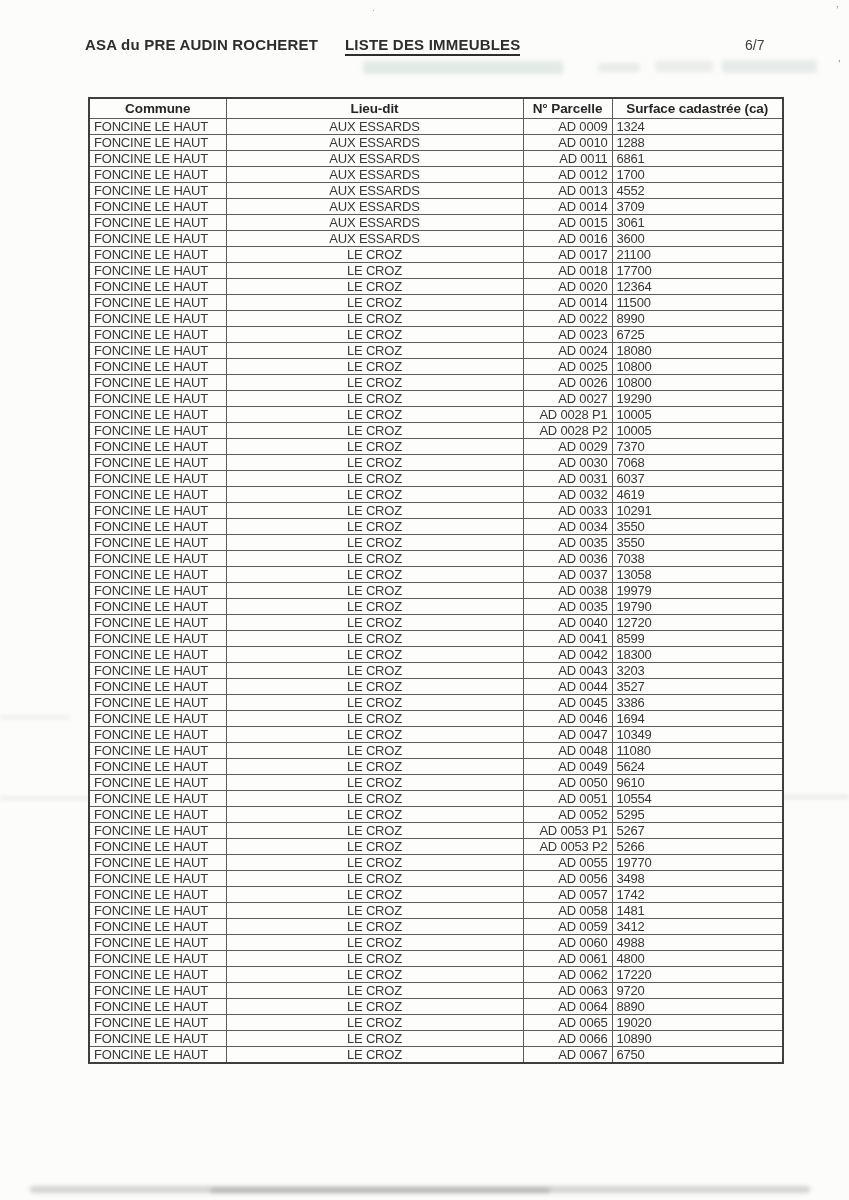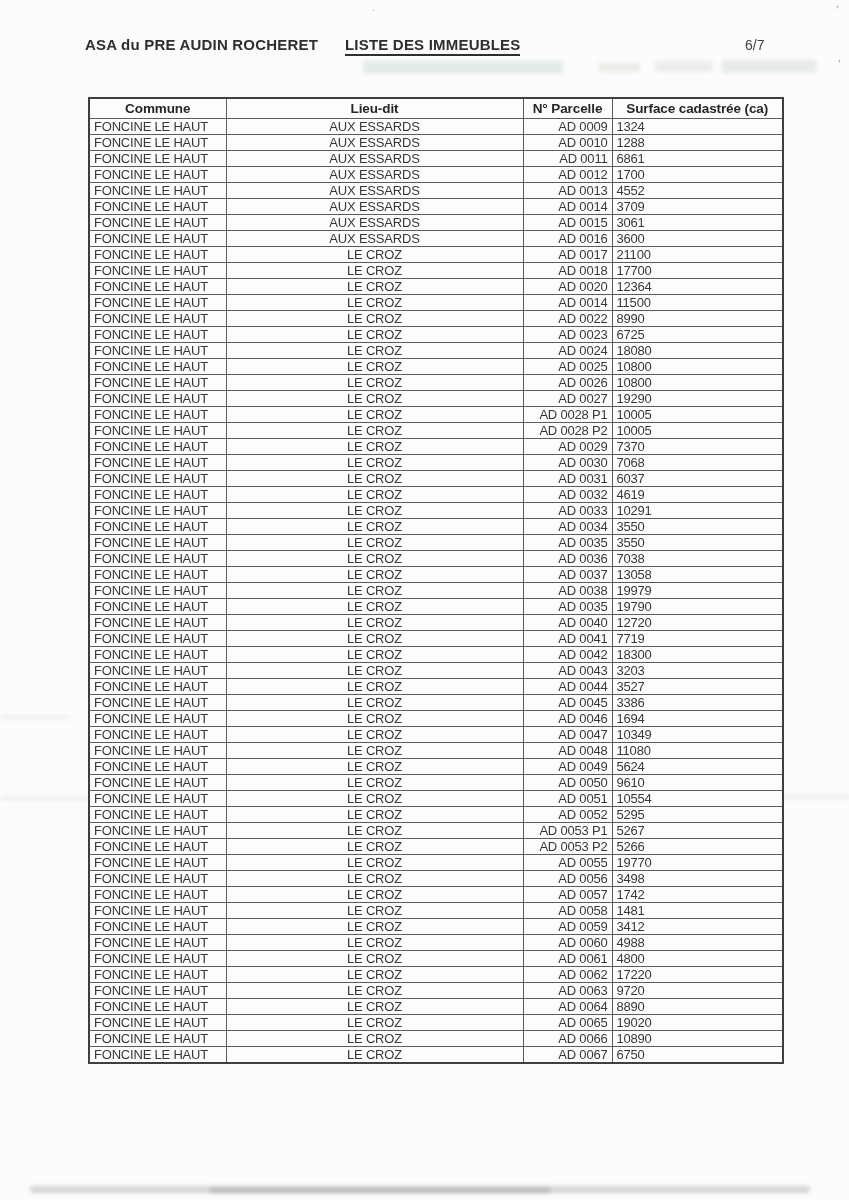--- a/index.html
+++ b/index.html
@@ -335,21 +335,21 @@
         <tr>
           <td class="c-commune">FONCINE LE HAUT</td>
           <td class="c-lieu">LE CROZ</td>
           <td class="c-parcelle">AD 0040</td>
           <td class="c-surface">12720</td>
         </tr>
         <tr>
           <td class="c-commune">FONCINE LE HAUT</td>
           <td class="c-lieu">LE CROZ</td>
           <td class="c-parcelle">AD 0041</td>
-          <td class="c-surface">7719</td>
+          <td class="c-surface">8599</td>
         </tr>
         <tr>
           <td class="c-commune">FONCINE LE HAUT</td>
           <td class="c-lieu">LE CROZ</td>
           <td class="c-parcelle">AD 0042</td>
           <td class="c-surface">18300</td>
         </tr>
         <tr>
           <td class="c-commune">FONCINE LE HAUT</td>
           <td class="c-lieu">LE CROZ</td>

